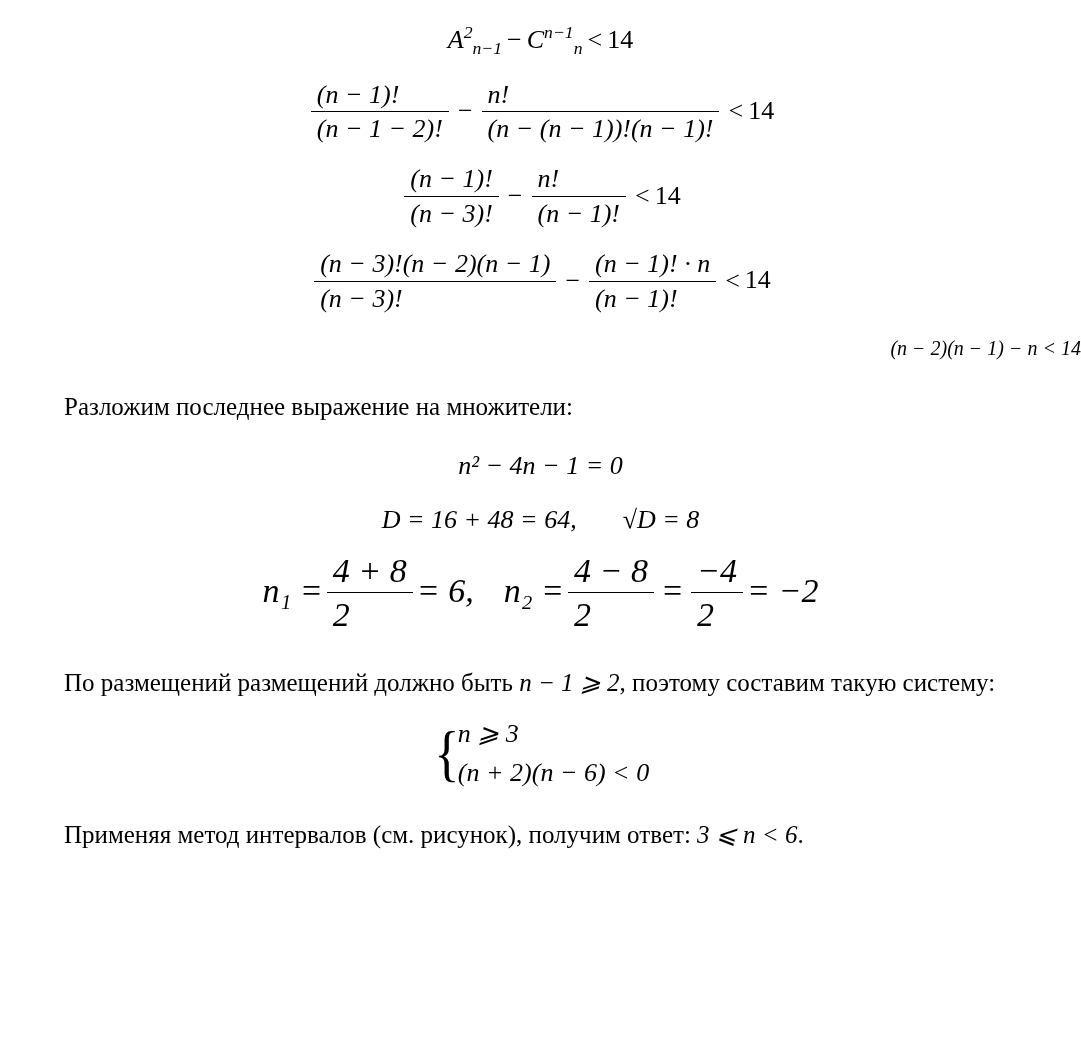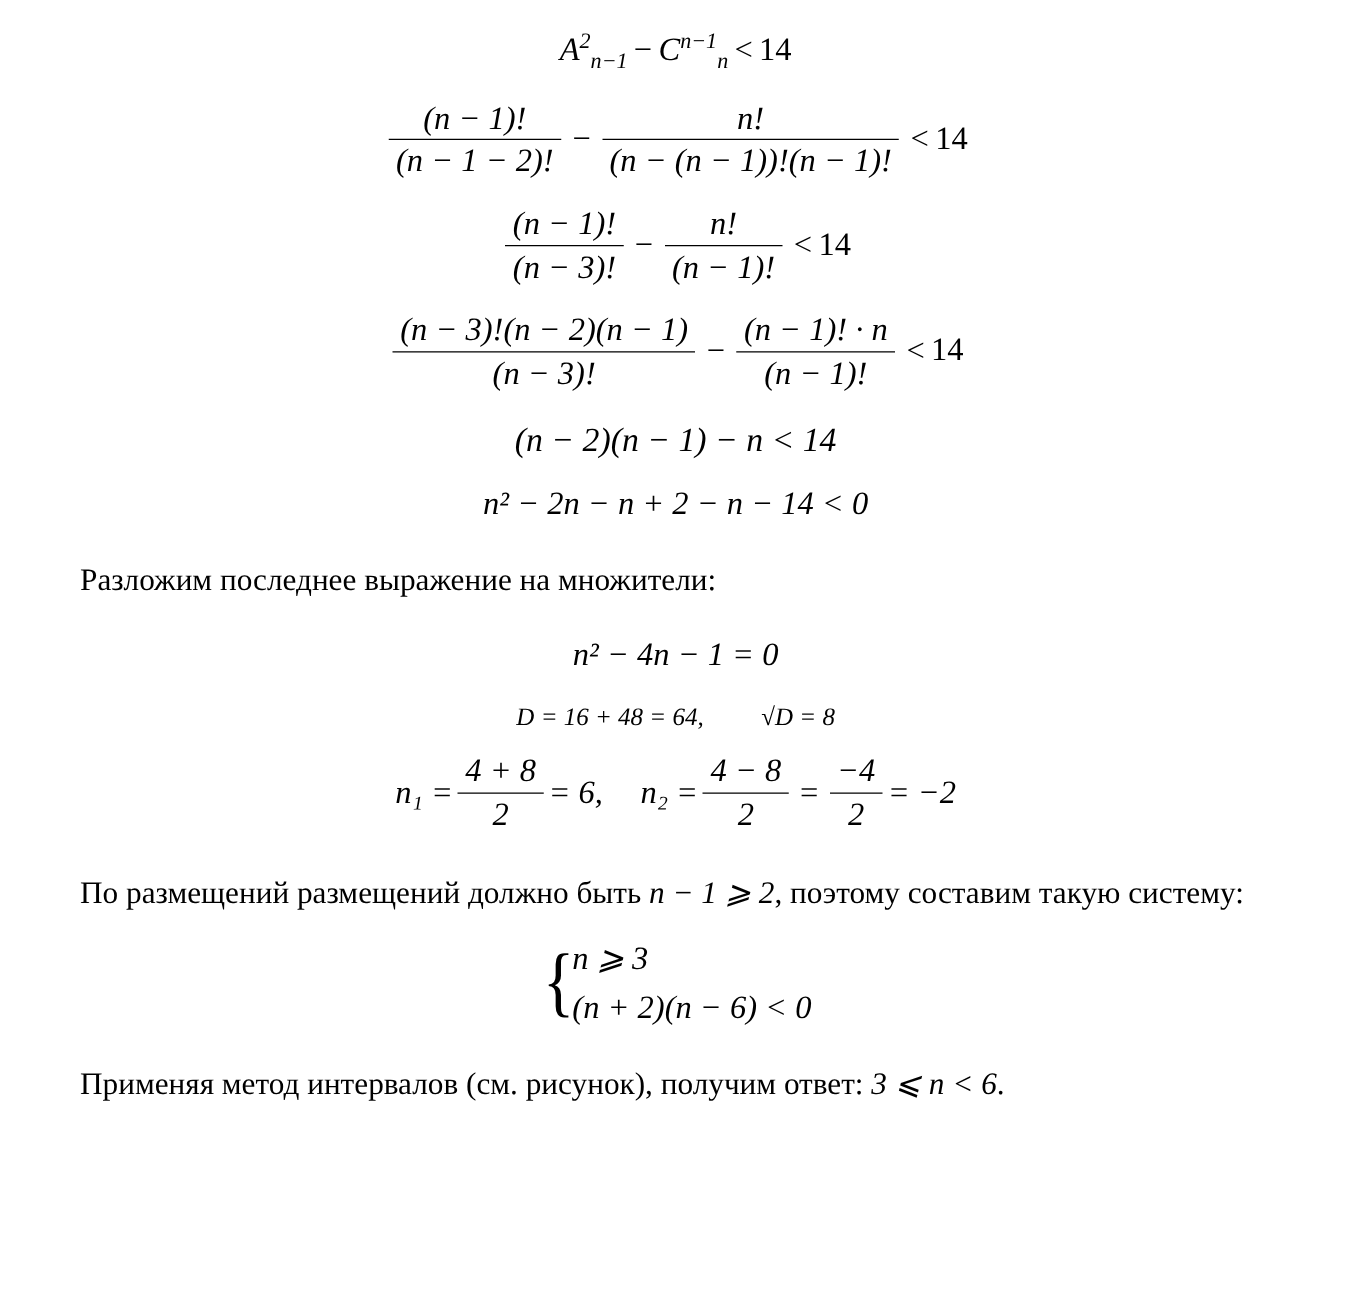--- a/index.html
+++ b/index.html
@@ -36,21 +36,21 @@
     margin: 0 38px 0 30px;
   }
   .para .ind { display: inline-block; width: 34px; }
   
   .im { font-style: italic; font-family: "Liberation Serif", serif; }
 
   
   .frac {
     display: inline-block;
     vertical-align: middle;
-    text-align: center;
+    text-align: left;
     margin: 0 4px;
     position: relative;
     top: -0.05em;
     font-style: italic;
   }
   .frac .num {
     display: block;
     padding: 0 6px 2px 6px;
     border-bottom: 1.4px solid #000;
     line-height: 1.15;
@@ -72,26 +72,26 @@
   
   .gap-lg { display: inline-block; width: 46px; }
   .gap-md { display: inline-block; width: 30px; }
 
   
   .eq { margin: 0 auto; }
   .eq-1 { font-size: 26px; padding-top: 22px; }
   .eq-2 { font-size: 26px; padding-top: 22px; }
   .eq-3 { font-size: 26px; padding-top: 20px; }
   .eq-4 { font-size: 26px; padding-top: 20px; }
-  .eq-5 { font-size: 27px; padding-top: 22px; }
+  .eq-5 { font-size: 20px; padding-top: 22px; text-align: right; }
   .eq-6 { font-size: 26px; padding-top: 20px; }
   .eq-7 { font-size: 26px; padding-top: 18px; }
   .eq-8 { font-size: 26px; padding-top: 26px; }
-  .eq-9 { font-size: 20px; padding-top: 24px; }
-  .eq-10 { font-size: 26px; padding-top: 18px; }
+  .eq-9 { font-size: 26px; padding-top: 24px; }
+  .eq-10 { font-size: 34px; padding-top: 18px; }
   .p-1 { padding-top: 30px; }
   .p-2 { padding-top: 30px; }
   .p-3 { padding-top: 26px; }
 
   
   .system {
     display: inline-block;
     text-align: left;
     position: relative;
     padding-left: 26px;
@@ -150,21 +150,20 @@
         <span class="den">(n − 3)!</span>
       </span><span class="op">−</span><span class="frac">
         <span class="num">(n − 1)! · n</span>
         <span class="den">(n − 1)!</span>
       </span><span class="op">&lt;</span><span class="num-up">14</span>
     </span>
   </div>
 
   <div class="math eq eq-5">(n − 2)(n − 1) − n &lt; 14</div>
 
-  <div class="math eq eq-6">n² − 2n − n + 2 − n − 14 &lt; 0</div>
 
 
   <div class="para p-1">
     <span class="ind"></span><span>Разложим последнее выражение на множители:</span>
   </div>
 
   <div class="math eq eq-8">n² − 4n − 1 = 0</div>
 
   <div class="math eq eq-9">
     <span class="row">

